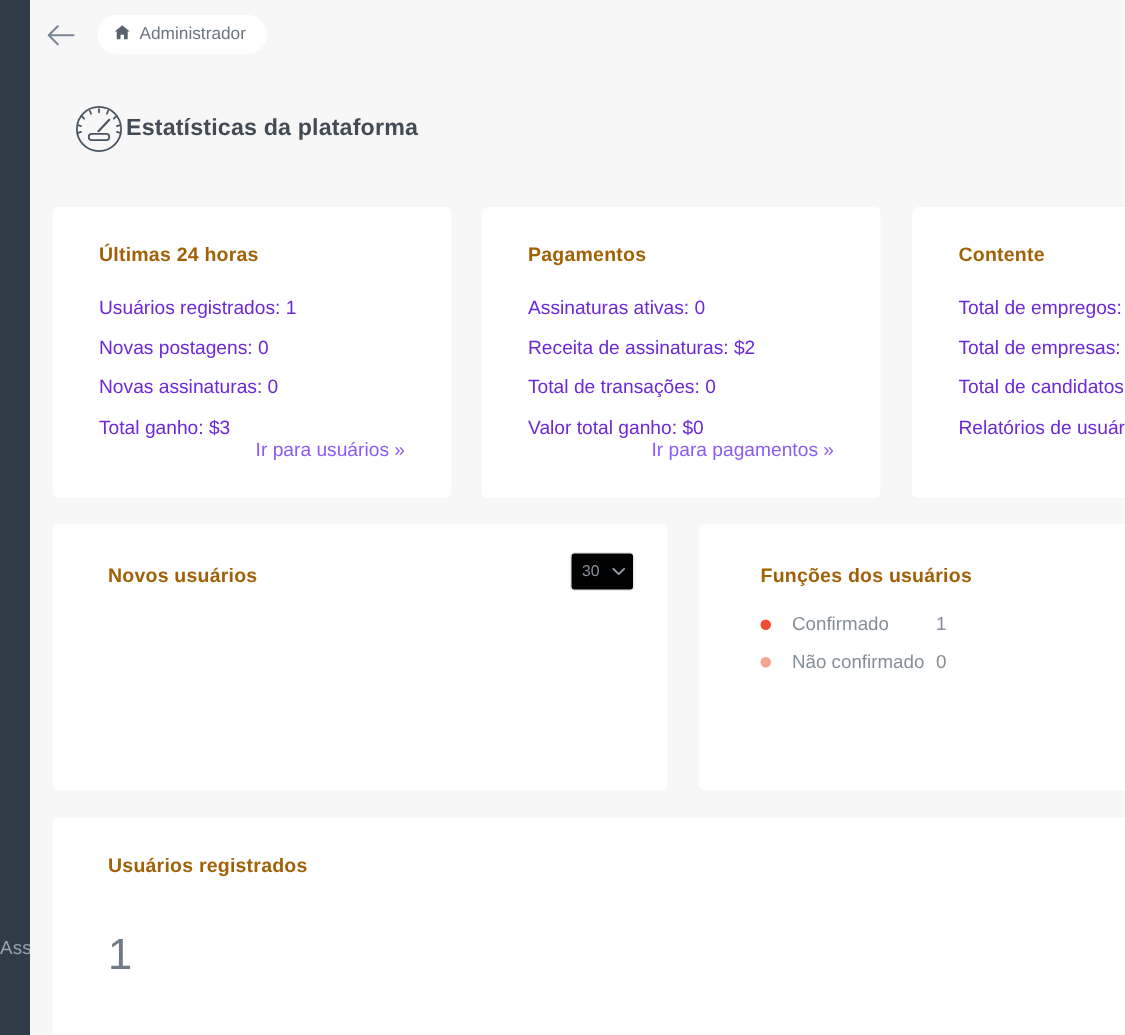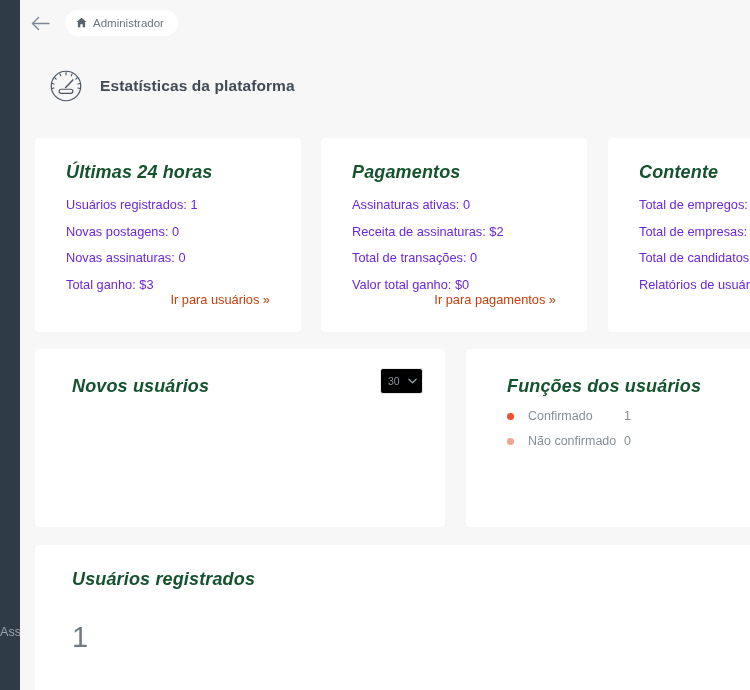--- a/index.html
+++ b/index.html
@@ -85,43 +85,42 @@
     display: inline-block;
   }
 
   
   .page-heading {
     position: absolute;
     left: 28px;
     top: 68px;
     display: flex;
     align-items: center;
-    gap: 16px;
+    gap: 0;
   }
   .gauge-icon { width: 36px; height: 36px; color: #4a545f; flex: none; }
   .gauge-icon svg { display: block; }
   .page-title {
     font-size: 15.5px;
     font-weight: bold;
     color: #434b55;
     letter-spacing: .1px;
   }
 
   
   .card {
     position: absolute;
     background: #ffffff;
     border-radius: 4px;
   }
   .card-title {
-    font-size: 18px;
+    font-size: 13px;
     font-weight: bold;
-    color: #14532d;
+    color: #a16207;
     letter-spacing: .15px;
-    font-style: italic;
   }
 
   
   .summary-card { top: 138px; height: 194px; width: 266px; }
   #card-24h { left: 15px; }
   #card-pay { left: 301px; }
   #card-content { left: 588px; width: 266px; }
 
   .summary-card .card-title { position: absolute; left: 31px; top: 24px; }
   .stat-list {
@@ -134,21 +133,21 @@
     font-size: 12.8px;
     color: #6d28d9;
     line-height: 26.5px;
     white-space: nowrap;
   }
   .card-link {
     position: absolute;
     right: 31px;
     bottom: 25px;
     font-size: 12.8px;
-    color: #c2410c;
+    color: #8b5cf6;
     white-space: nowrap;
     text-decoration: none;
     cursor: pointer;
   }
 
   
   #card-new-users {
     left: 15px; top: 349px;
     width: 410px; height: 178px;
   }

